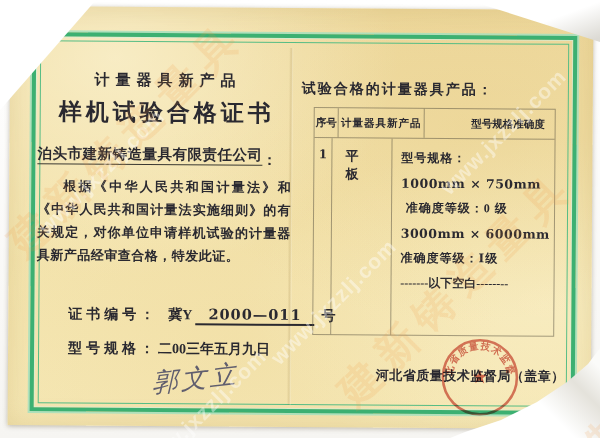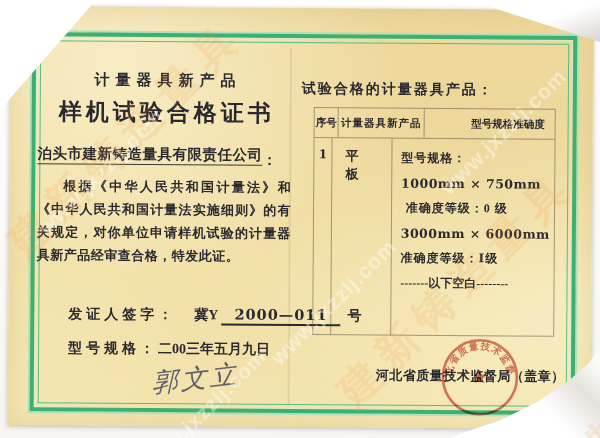--- a/index.html
+++ b/index.html
@@ -40,21 +40,21 @@
   .company-line { margin-top:17px; font-size:14.5px; font-weight:bold; letter-spacing:.5px; white-space:nowrap; }
   .company-name { border-bottom:1.5px solid #3a3932; padding-bottom:2px; }
   .company-colon { display:inline-block; transform:translateY(5px); }
   .body-text {
     margin-top:11px; font-size:13px; font-weight:bold; line-height:23px;
     text-align:justify; text-indent:2em; letter-spacing:.5px;
   }
   .left-bottom { position:absolute; left:60px; top:298px; font-size:14px; font-weight:bold; white-space:nowrap; }
   .lb-line { margin-bottom:15px; }
   .lb-label { letter-spacing:4px; }
-  .certno-prefix { margin-left:18px;text-align:right; }
+  .certno-prefix { margin-left:10px;text-align:right; }
   .certno-value {
     display:inline-block; padding:0 13px 1px 13px; border-bottom:2px solid #2a2930;
     font-family:"DejaVu Serif","Liberation Serif",serif; font-weight:bold; font-size:14.5px; letter-spacing:1px;
   }
   .certno-suffix { margin-left:7px; }
   .signer-line { position:relative; }
   .signature {
     position:absolute; left:84px; top:-12px; font-size:26px; font-weight:normal;
     color:#4c4c66; opacity:.88; letter-spacing:3px;
     transform:rotate(-7deg) skewX(-6deg); font-style:italic; white-space:nowrap;
@@ -120,21 +120,21 @@
       <div class="title-small">计量器具新产品</div>
       <div class="title-main">样机试验合格证书</div>
       <div class="company-line">
         <span class="company-name">泊头市建新铸造量具有限责任公司</span><span class="company-colon">：</span>
       </div>
       <div class="body-text">根据《中华人民共和国计量法》和《中华人民共和国计量法实施细则》的有关规定，对你单位申请样机试验的计量器具新产品经审查合格，特发此证。</div>
     </div>
 
     <div class="left-bottom">
       <div class="lb-line">
-        <span class="lb-label">发证人签字：</span><span class="certno-prefix">冀Y</span>
+        <span class="lb-label">证书编号：</span><span class="certno-prefix">冀Y</span>
         <span class="certno-value">2000—011</span><span class="certno-suffix">号</span>
       </div>
       <div class="lb-line">
         <span class="lb-label">型号规格：</span><span>二00三年五月九日</span>
       </div>
       <div class="lb-line signer-line">
         <span class="signature">郭文立</span>
       </div>
     </div>
 

